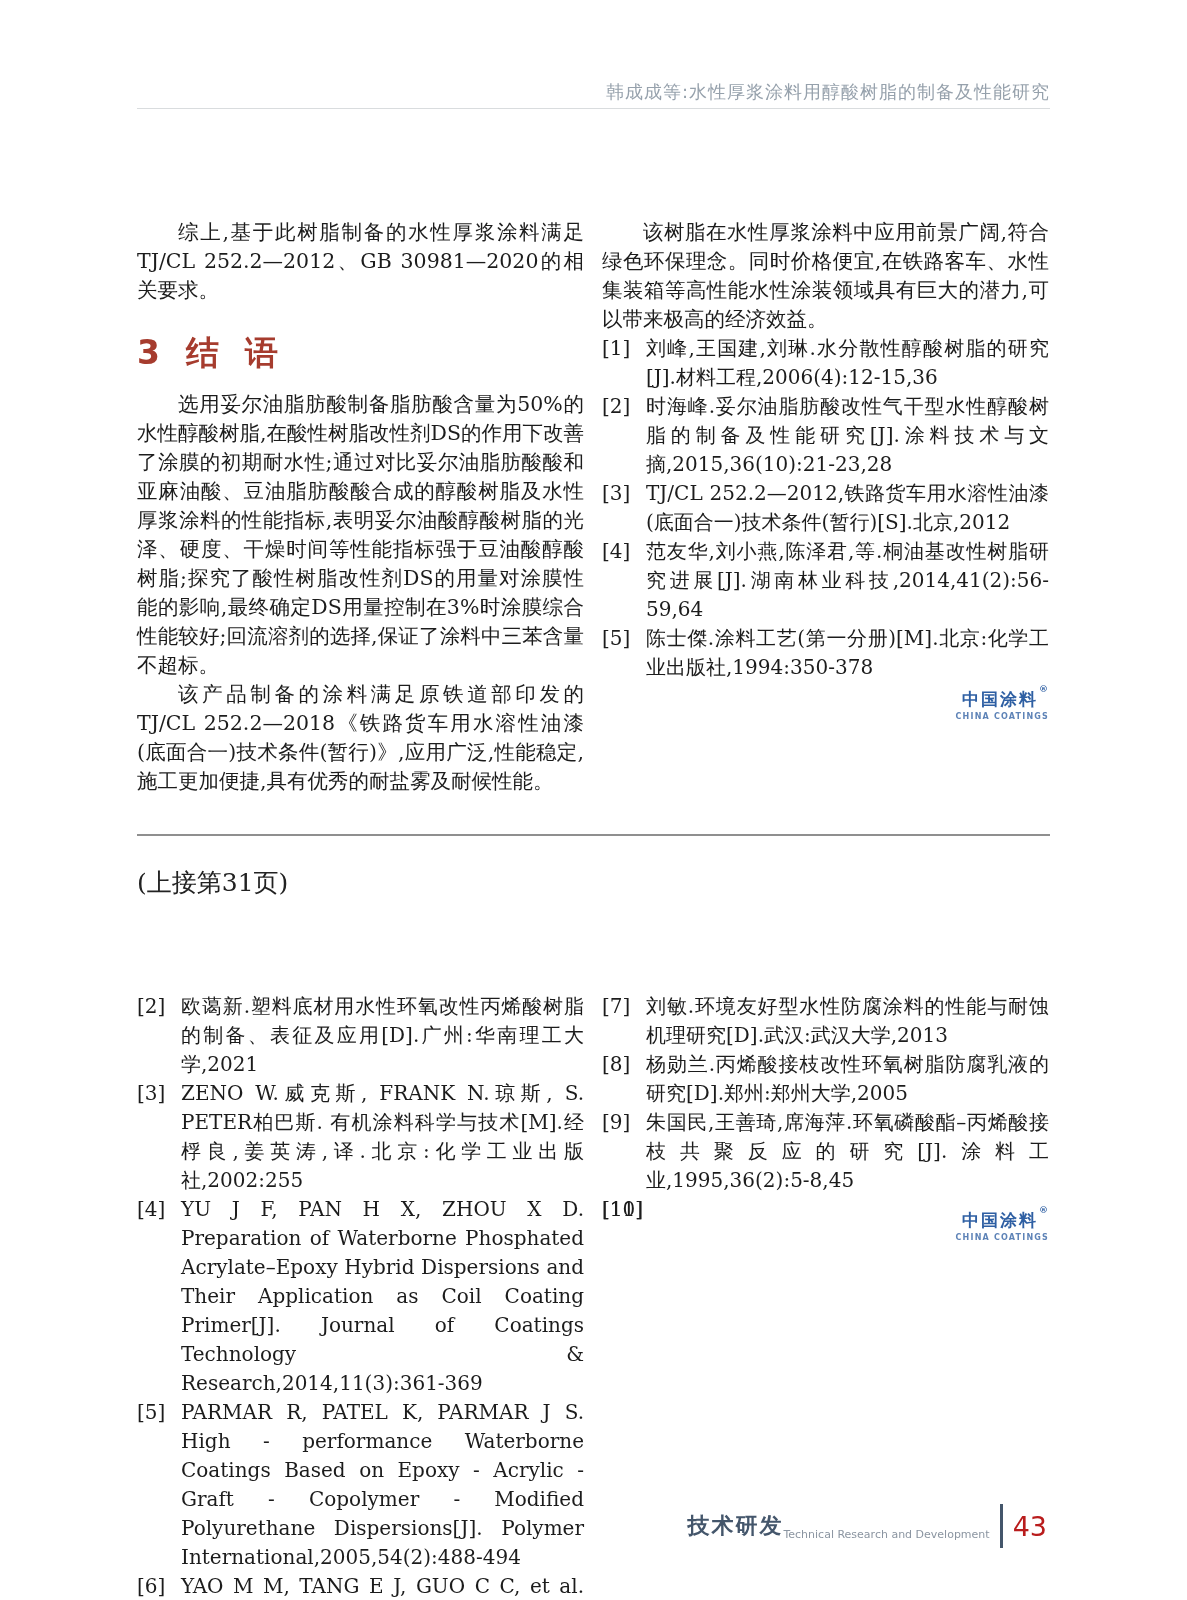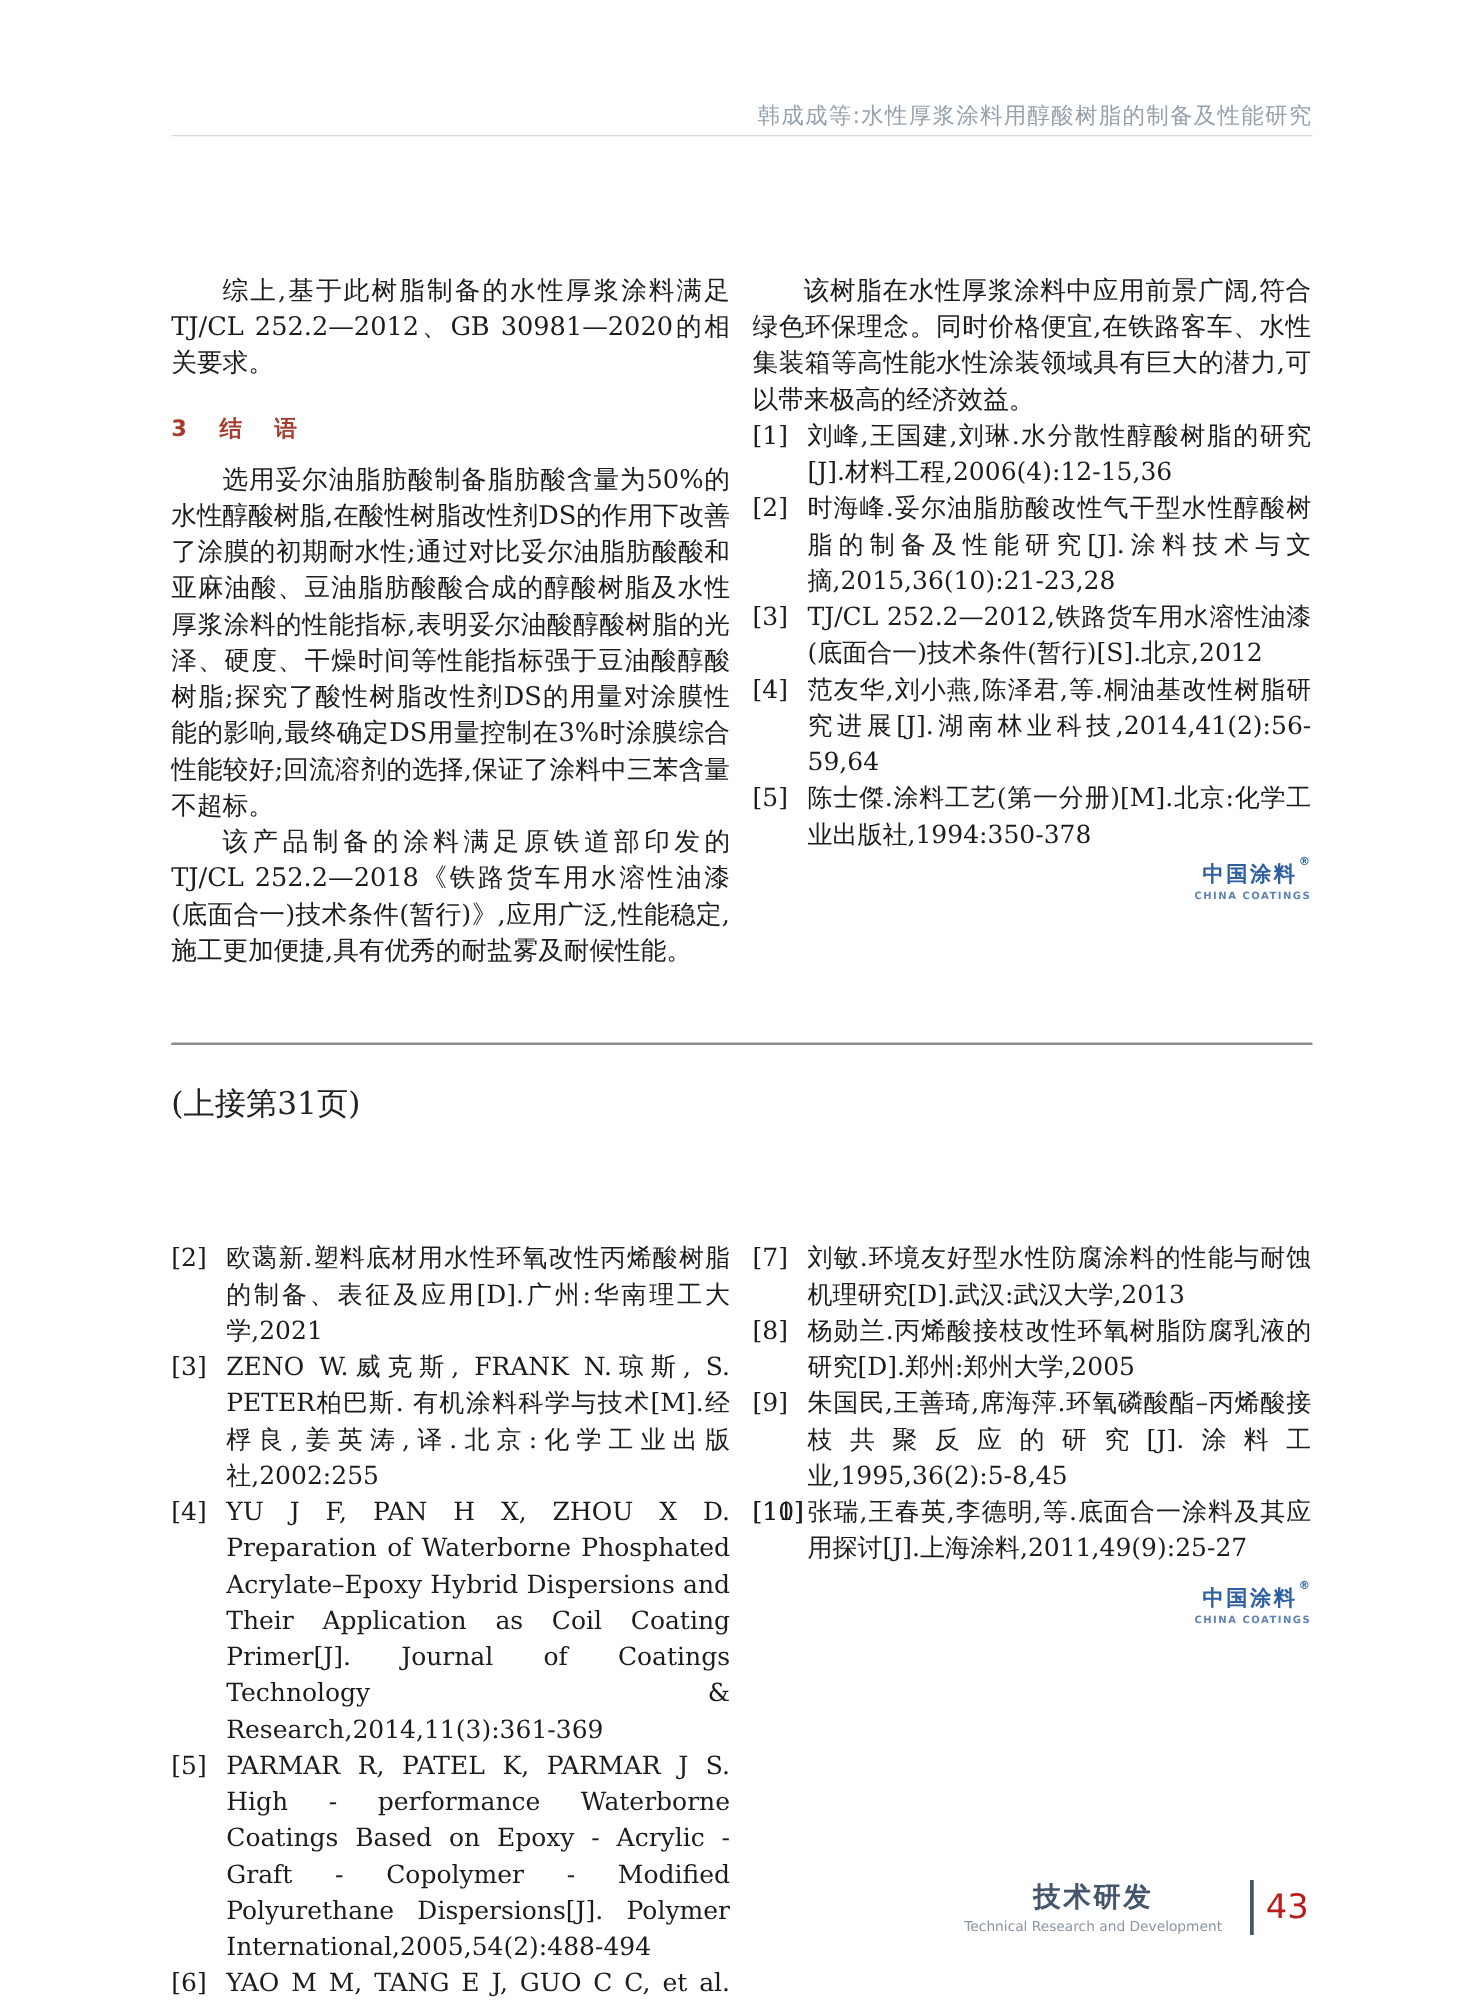--- a/index.html
+++ b/index.html
@@ -28,21 +28,21 @@
     display:flex;gap:18px;
   }
   .col{width:447px;}
   .para{
     font-size:20.5px;line-height:29px;
     text-align:justify;text-indent:2em;margin:0 0 0 0;
   }
   .sec-heading{
     margin:26px 0 14px 0;
     font-family:"DejaVu Sans","Liberation Sans",sans-serif;
-    font-weight:bold;font-size:18px;color:#a63c2e;
+    font-weight:bold;font-size:33px;color:#a63c2e;
   }
   .sec-heading .num{margin-right:26px;}
   .sec-heading .ttl{letter-spacing:26px;}
   .refs-heading{
     margin:22px 0 10px 0;text-align:center;
     font-weight:bold;font-size:21px;color:#111;
   }
   .ref-item{
     position:relative;font-size:20px;line-height:29px;
     text-align:justify;padding-left:44px;margin:0;
@@ -71,21 +71,21 @@
     position:absolute;top:992px;left:137px;width:913px;
     display:flex;gap:18px;
   }
   .logo-bottom{margin-top:14px;}
   
   .footer{
     position:absolute;right:140px;bottom:52px;
     display:flex;align-items:center;
     font-family:"DejaVu Sans","Liberation Sans",sans-serif;
   }
-  .footer .block{display:flex;flex-direction:column;align-items:center;margin-right:22px;}
+  .footer .block{display:flex;flex-direction:row;align-items:flex-end;margin-right:10px;}
   .footer .cn{font-size:22px;font-weight:bold;color:#44566b;letter-spacing:2px;}
   .footer .en{font-size:11px;color:#8b95a1;margin-top:2px;}
   .footer .vbar{width:3px;height:44px;background:#44566b;margin-right:10px;}
   .footer .pageno{font-size:27px;color:#b91c1c;}
 </style>
 </head>
 <body>
 
 <div class="page">
 
@@ -171,21 +171,20 @@
       </div>
       <div class="ref-item">
         <span class="ref-label">[9]</span>
         <span>朱国民,王善琦,席海萍.环氧磷酸酯–丙烯酸接枝共聚反应的研究[J].涂料工业,1995,36(2):5-8,45</span>
       </div>
       <div class="ref-item">
         <span class="ref-label">[10]</span>
       </div>
       <div class="ref-item">
         <span class="ref-label">[11]</span>
-        <span>张瑞,王春英,李德明,等.底面合一涂料及其应用探讨[J].上海涂料,2011,49(9):25-27</span>
       </div>
 
       <div class="logo logo-bottom">
         <span class="cn"><span>中国涂料</span><sup>®</sup></span>
         <span class="en">CHINA COATINGS</span>
       </div>
     </div>
   </div>
 
   <div class="footer">

